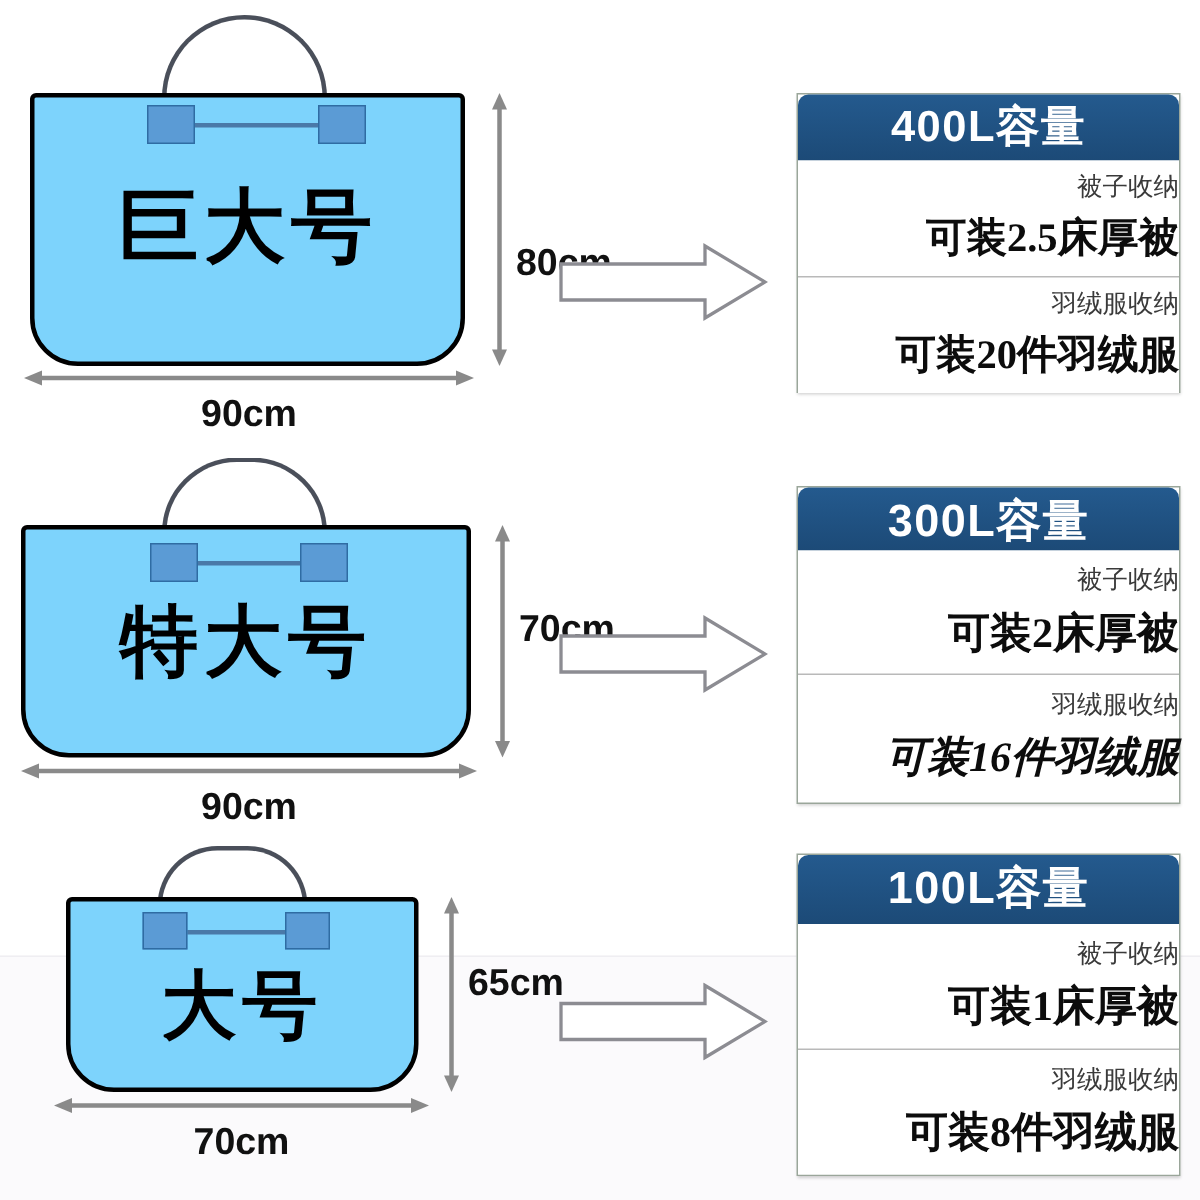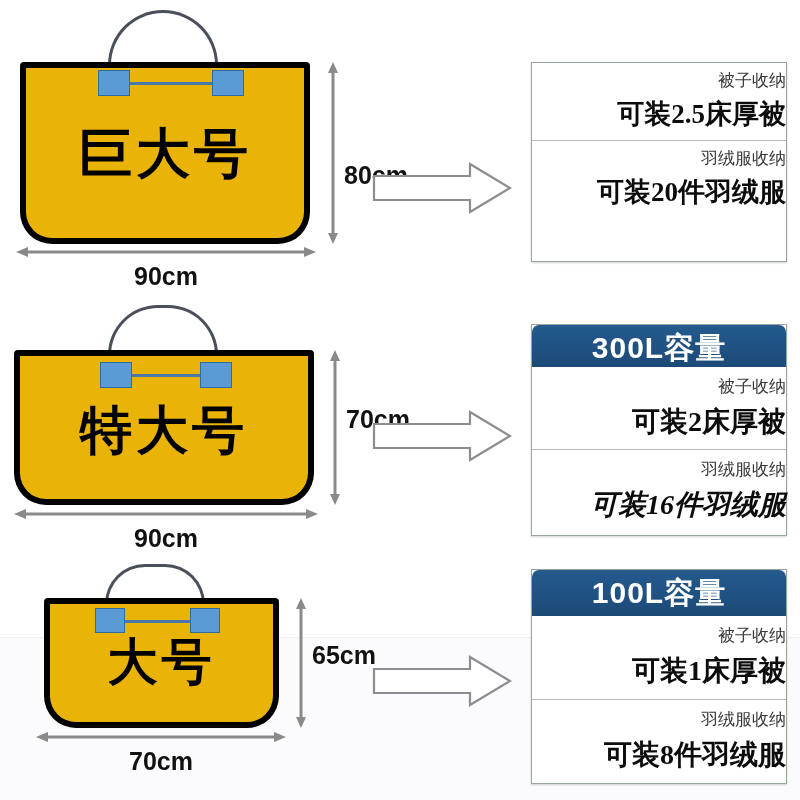--- a/index.html
+++ b/index.html
@@ -45,26 +45,26 @@
   .row-2 { top: 300px; height: 262px; }
   .row-3 { top: 562px; height: 238px; }
 
   
   .bag-wrap {
     position: absolute;
   }
   .bag-body {
     position: absolute;
     box-sizing: border-box;
-    border: 6px solid #000000;
+    border: 3px solid #000000;
     border-top-left-radius: 4px;
     border-top-right-radius: 4px;
     border-bottom-left-radius: 32px;
     border-bottom-right-radius: 32px;
-    background: #eab308;
+    background: #7dd3fc;
   }
   .bag-label {
     position: absolute;
     width: 100%;
     text-align: center;
     font-family: "Liberation Serif", "DejaVu Serif", serif;
     font-weight: 700;
     color: #000000;
     letter-spacing: 4px;
     white-space: nowrap;
@@ -190,20 +190,21 @@
       <div class="dim-text" style="left:0; top:262px; width:332px; text-align:center; font-size:25px;">90cm</div>
     </div>
 
     <div class="block-arrow" style="left:372px; top:162px; width:140px; height:52px;">
       <svg width="140" height="52" viewBox="0 0 140 52">
         <polygon points="2,14 98,14 98,2 138,26 98,50 98,38 2,38" fill="#ffffff" stroke="#8c8c92" stroke-width="2.2" stroke-linejoin="miter"></polygon>
       </svg>
     </div>
 
     <div class="card" style="left:531px; top:62px; width:256px; height:200px;">
+      <div class="card-header" style="height:44px; line-height:44px; font-size:29px;">400L容量</div>
       <div class="card-section" style="height:77px;">
         <div class="sect-small" style="padding-top:6px; font-size:17px;">被子收纳</div>
         <div class="sect-big" style="padding-top:4px; font-size:27px;">可装2.5床厚被</div>
       </div>
       <div class="card-section" style="height:77px;">
         <div class="sect-small" style="padding-top:6px; font-size:17px;">羽绒服收纳</div>
         <div class="sect-big" style="padding-top:4px; font-size:27px;margin-left:31px;">可装20件羽绒服</div>
       </div>
     </div>
   </div>
@@ -262,21 +263,21 @@
   </div>
 
   <div class="row row-3">
 
     <div class="bag-wrap" style="left:0; top:0; width:340px; height:238px;">
 
       <div class="handle" style="left:105px; top:2px; width:100px; height:40px;
                   border-radius:50px 50px 0 0;"></div>
 
       <div class="bag-body" style="left:44px; top:36px; width:235px; height:130px;">
-        <div class="bag-label" style="top:25px; font-size:50px;">大号</div>
+        <div class="bag-label" style="top:36px; font-size:50px;">大号</div>
       </div>
 
       <div class="clip-bar" style="left:115px; top:58px; width:84px;"></div>
       <div class="clip" style="left:95px; top:46px; width:30px; height:25px;"></div>
       <div class="clip" style="left:190px; top:46px; width:30px; height:25px;"></div>
 
       <div class="dim-v" style="left:294px; top:36px; width:14px; height:130px;">
         <svg width="14" height="130" viewBox="0 0 14 130">
           <line x1="7" y1="6" x2="7" y2="124" stroke="#8a8a8a" stroke-width="3"></line>
           <polygon points="7,0 12,11 2,11" fill="#8a8a8a"></polygon>

